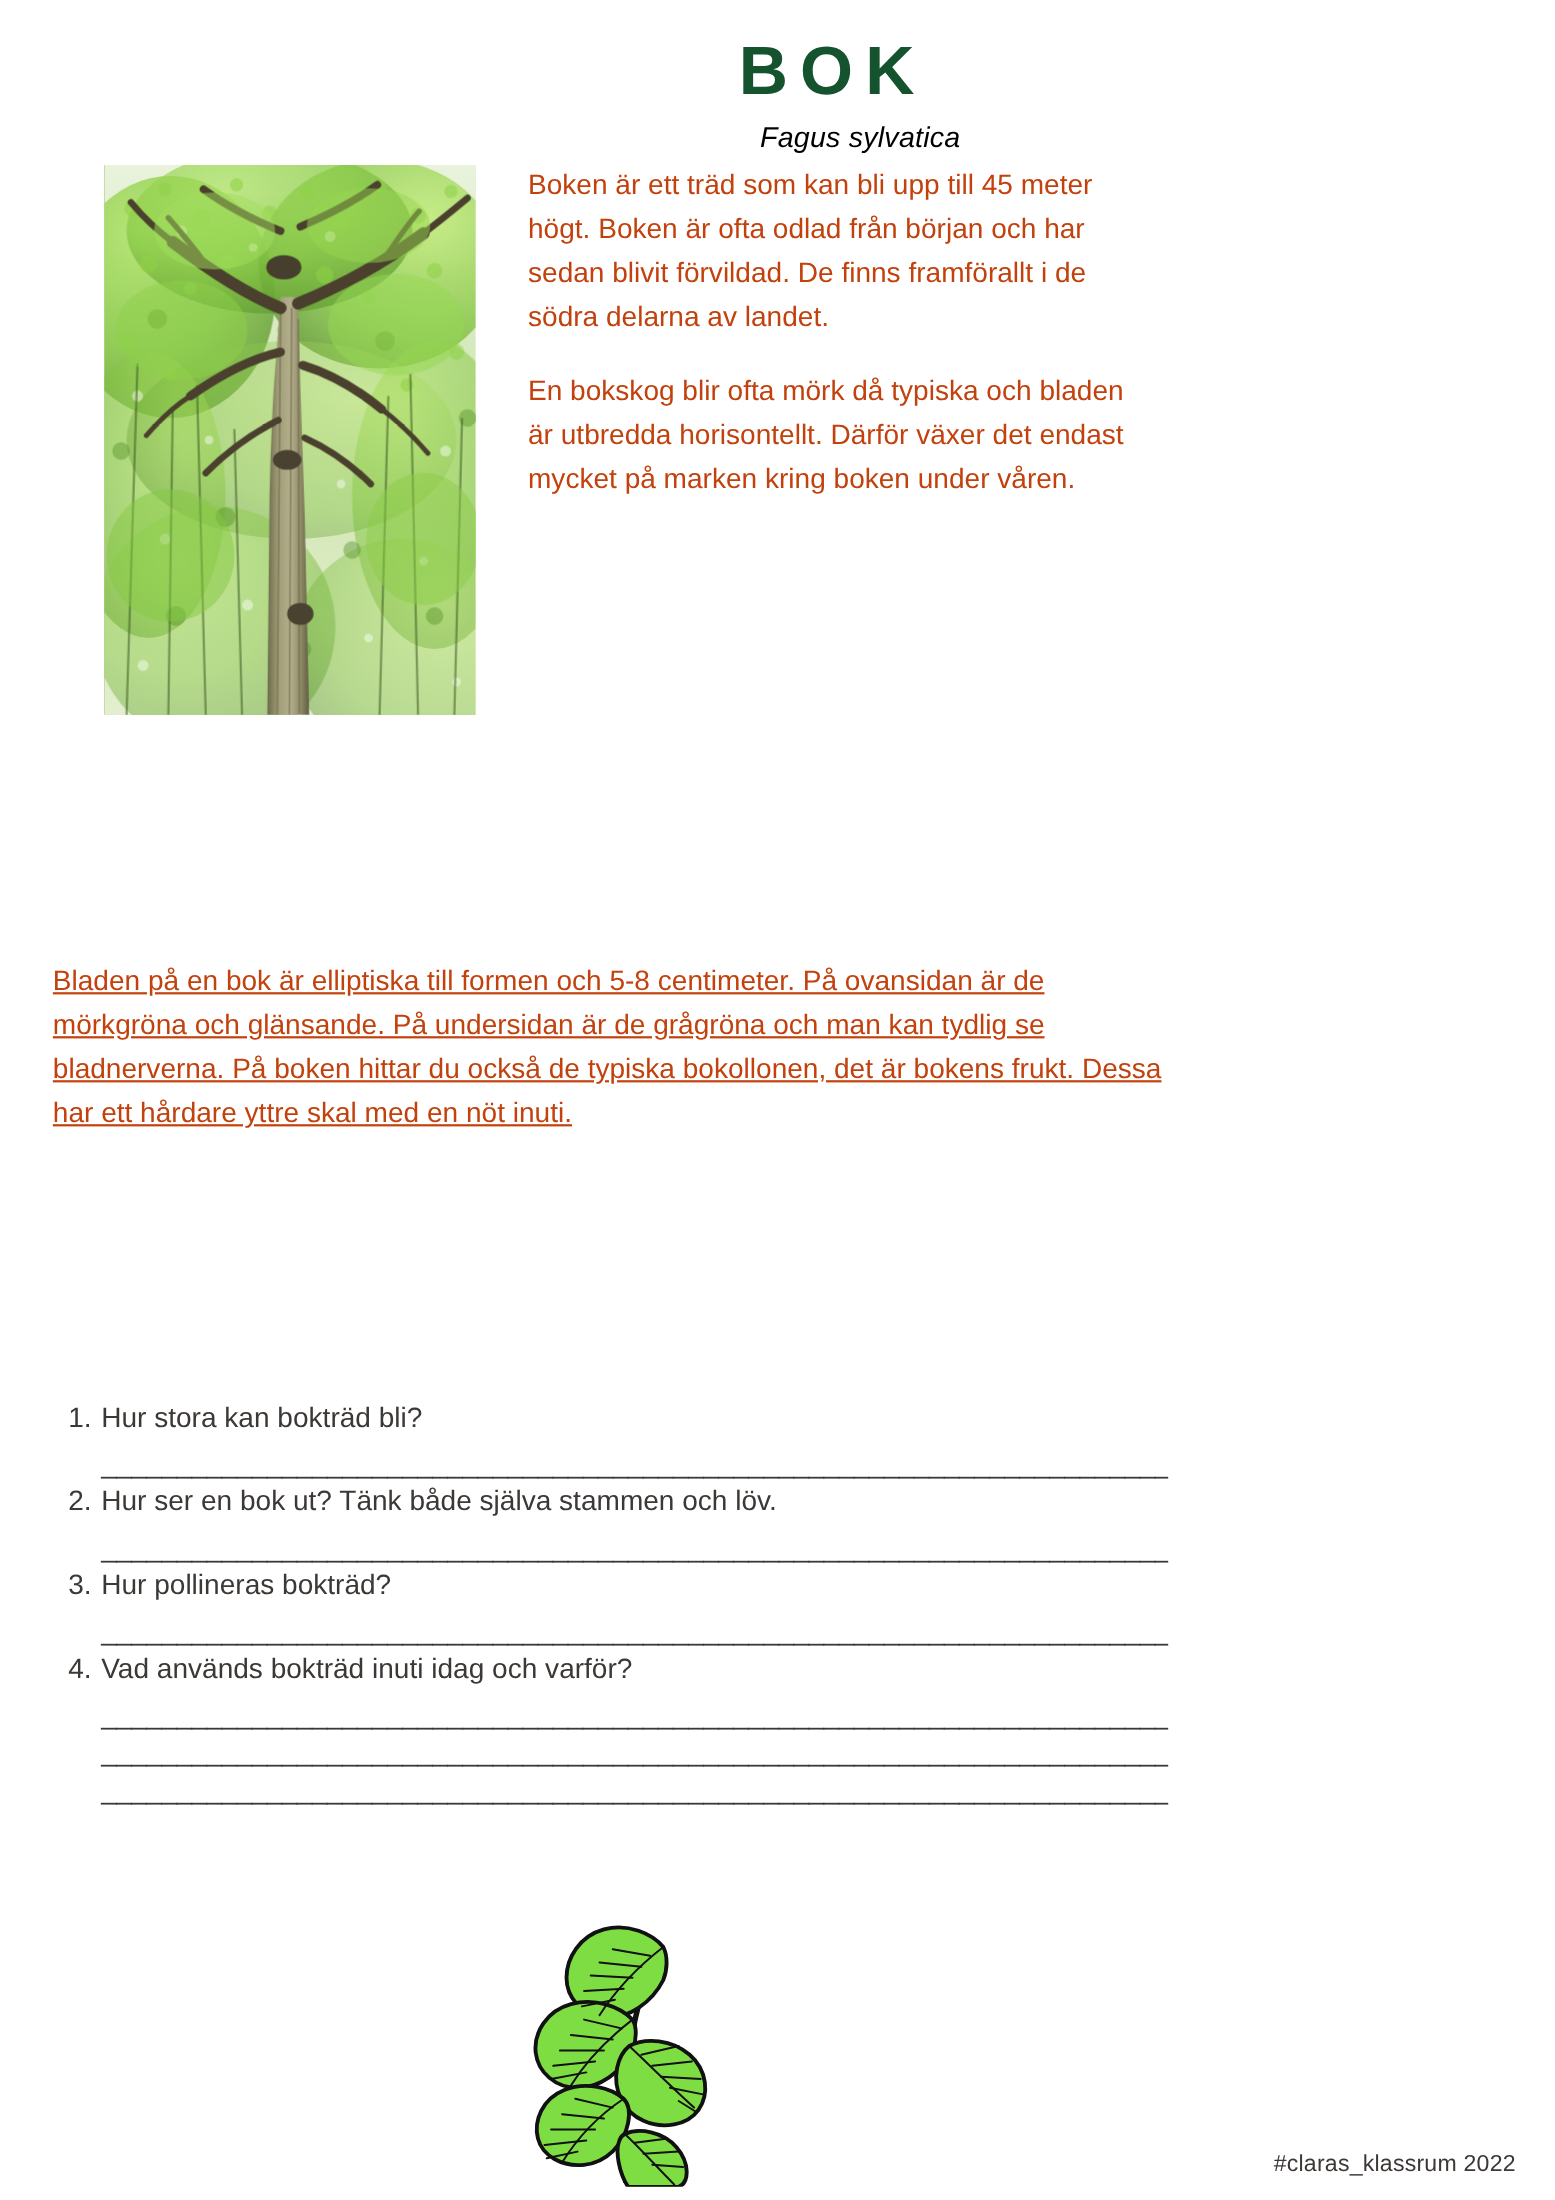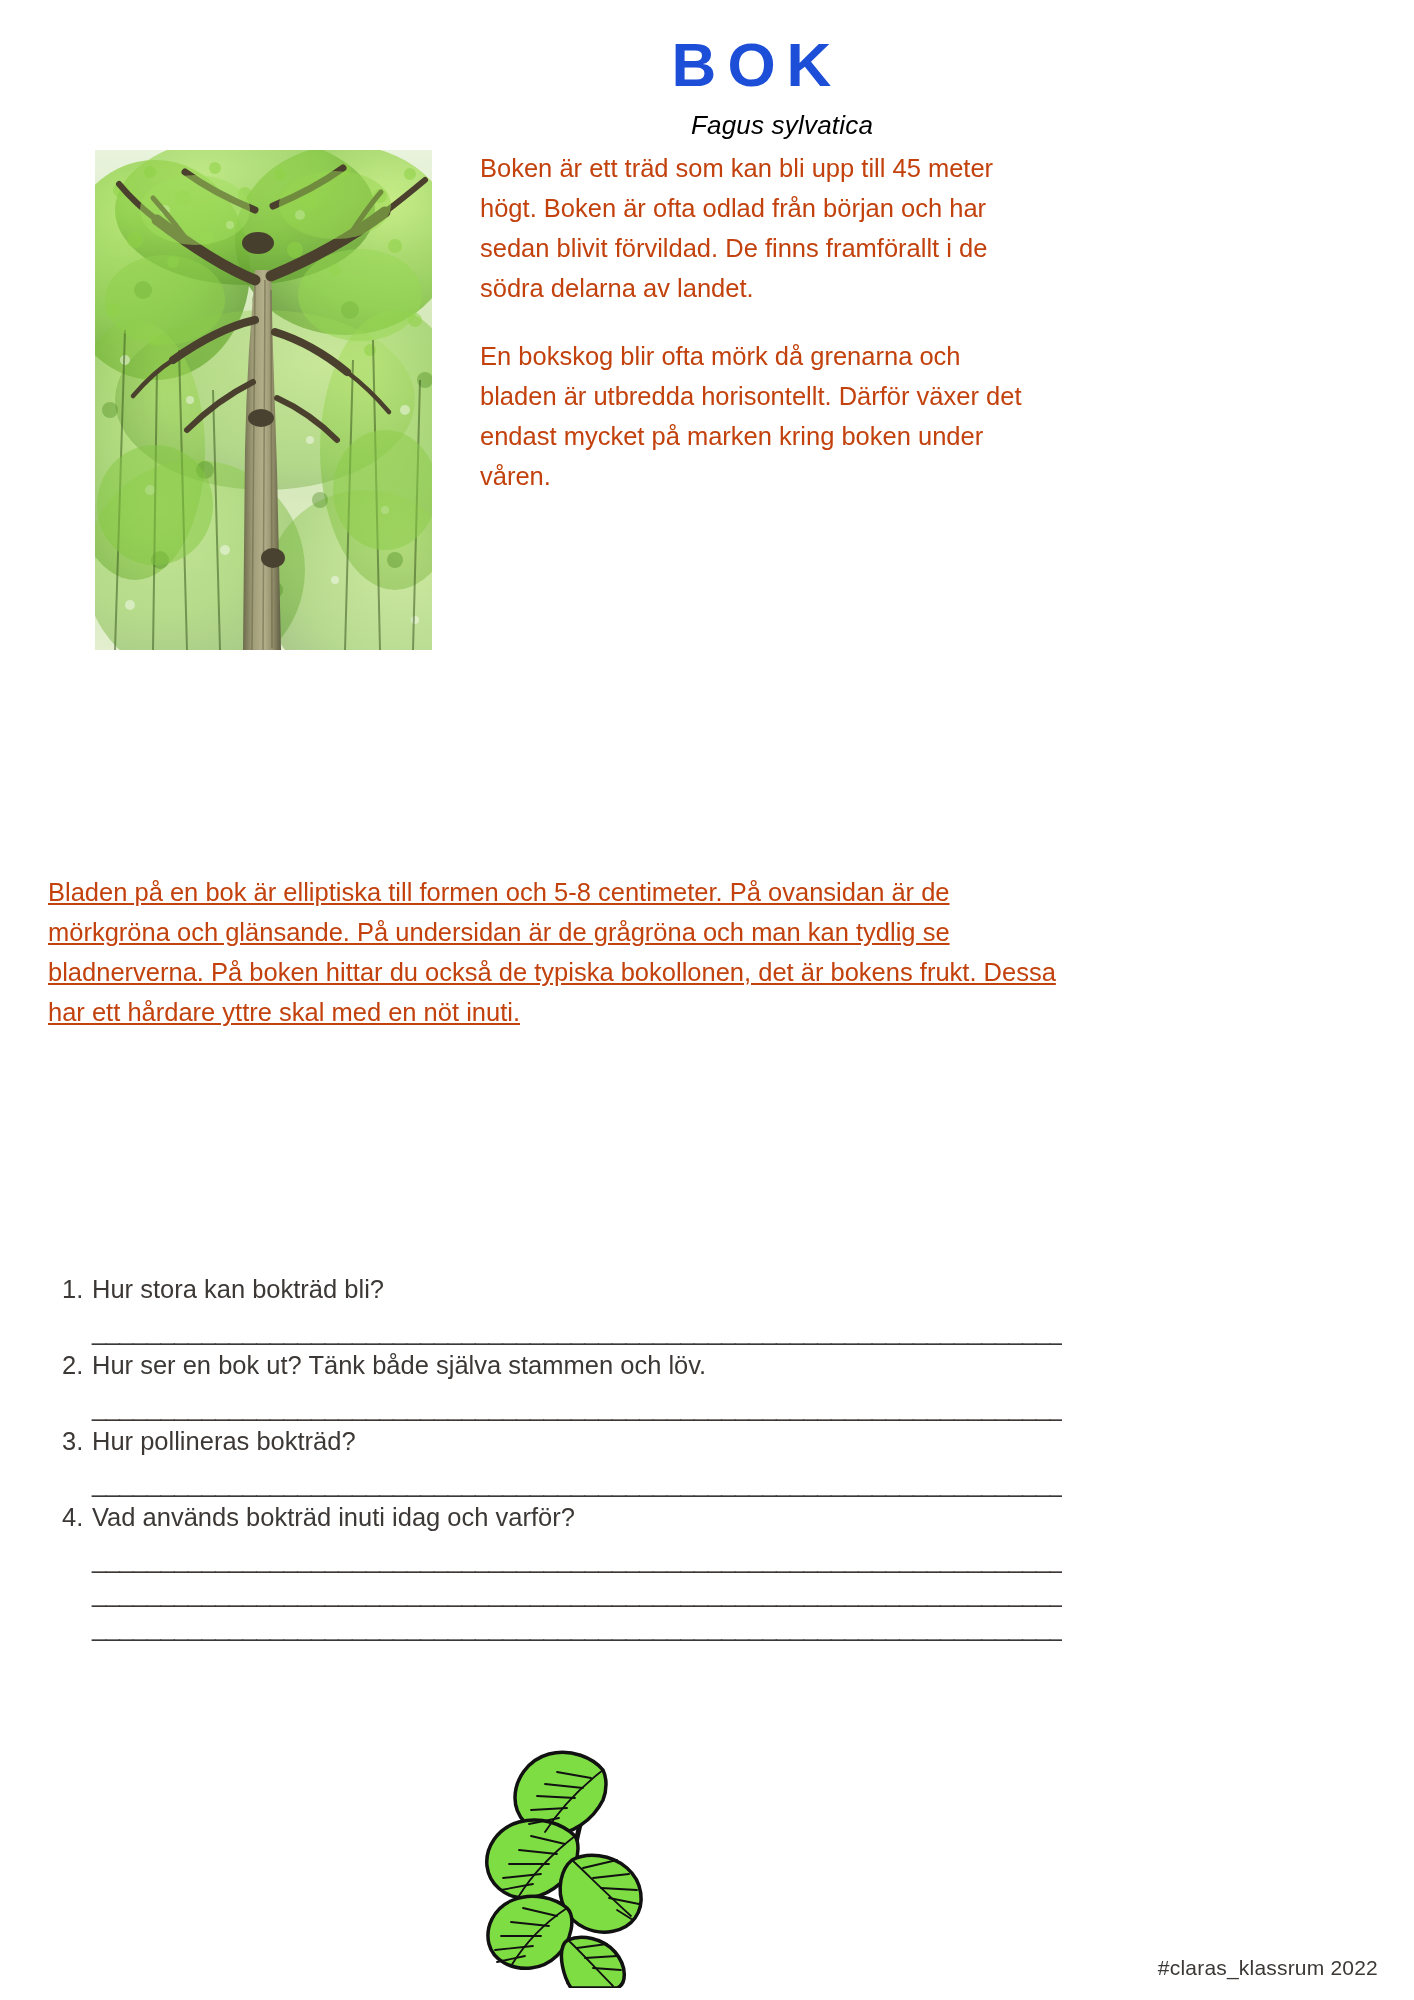--- a/index.html
+++ b/index.html
@@ -26,21 +26,21 @@
     position: absolute;
     left: 0;
     top: 34px;
     width: 1414px;
     text-align: center;
   }
   .title {
     font-size: 62px;
     font-weight: bold;
     letter-spacing: 11px;
-    color: #1d4ed8;
+    color: #14532d;
     line-height: 1.0;
     margin: 0 0 0 0;
     padding-left: 100px;
     text-align: center;
   }
   .subtitle {
     font-style: italic;
     font-size: 26px;
     color: #000000;
     margin-top: 14px;
@@ -285,21 +285,21 @@
         <ellipse cx="100" cy="60" rx="55" ry="35" fill="#a2de5e"></ellipse>
         <ellipse cx="240" cy="55" rx="56" ry="34" fill="#98d650"></ellipse>
         <ellipse cx="60" cy="355" rx="58" ry="60" fill="#84c742"></ellipse>
         <ellipse cx="290" cy="340" rx="52" ry="60" fill="#8bcc48"></ellipse>
       </g>
     </svg>
   </div>
 
   <div class="col-right">
     <p class="body">Boken är ett träd som kan bli upp till 45 meter högt. Boken är ofta odlad från början och har sedan blivit förvildad. De finns framförallt i de södra delarna av landet.</p>
-    <p class="body">En bokskog blir ofta mörk då grenarna och bladen är utbredda horisontellt. Därför växer det endast mycket på marken kring boken under våren.</p>
+    <p class="body">En bokskog blir ofta mörk då typiska och bladen är utbredda horisontellt. Därför växer det endast mycket på marken kring boken under våren.</p>
   </div>
 
   <div class="full-width">
     <p class="body">Bladen på en bok är elliptiska till formen och 5-8 centimeter. På ovansidan är de mörkgröna och glänsande. På undersidan är de grågröna och man kan tydlig se bladnerverna. På boken hittar du också de typiska bokollonen, det är bokens frukt. Dessa har ett hårdare yttre skal med en nöt inuti.</p>
   </div>
 
   <div class="questions">
 
     <div class="q-item">
       <div class="q-row">

